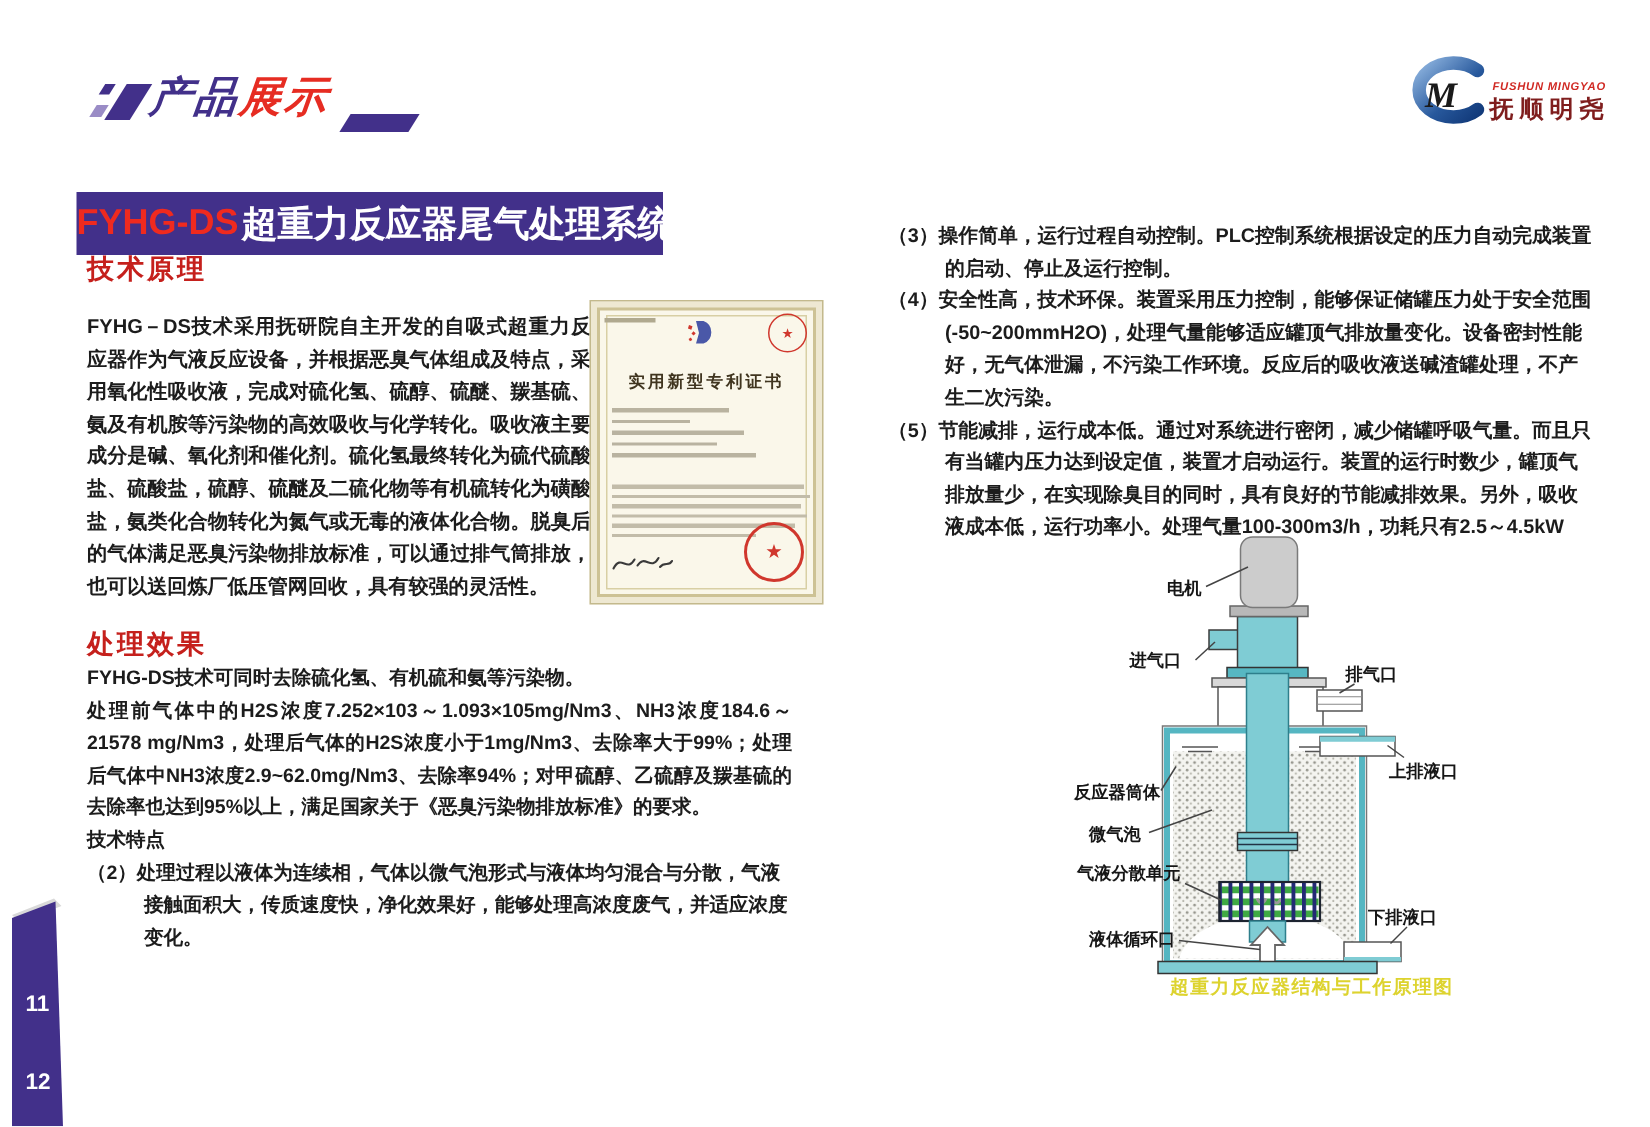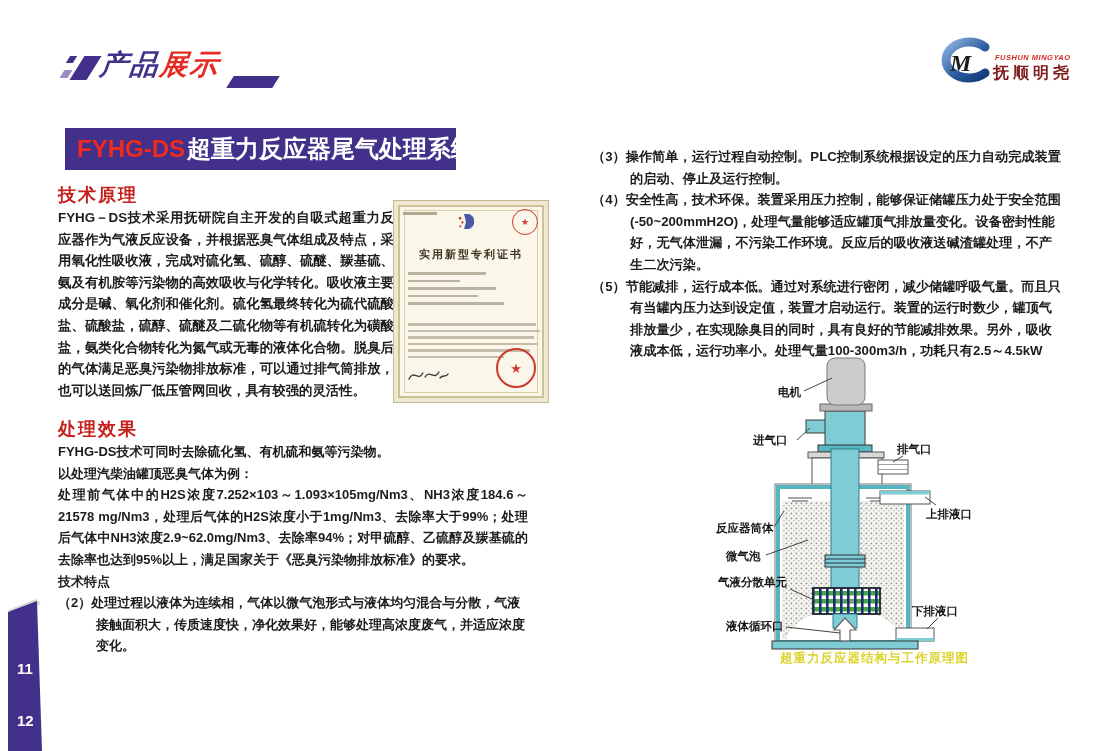--- a/index.html
+++ b/index.html
@@ -20,22 +20,22 @@
 
   
   .logo{position:absolute;left:933px;top:36px;width:160px;height:58px;}
   .logo svg{position:absolute;left:0;top:0;}
   .logo .en{position:absolute;left:62px;top:17px;color:#d02a24;font-size:7.5px;
             font-style:italic;font-weight:bold;letter-spacing:.5px;white-space:nowrap;}
   .logo .cn{position:absolute;left:60px;top:27px;color:#7f1d1d;font-size:16px;
             font-weight:bold;letter-spacing:4px;white-space:nowrap;}
 
   
-  .title-bar{position:absolute;left:65px;top:128px;width:391px;height:42px;background:#42308a;
-             display:flex;align-items:center;padding-left:12px;box-sizing:border-box;
+  .title-bar{position:absolute;left:51px;top:128px;width:391px;height:42px;background:#42308a;
+             display:flex;align-items:center;box-sizing:border-box;
              font-weight:bold;font-size:24px;white-space:nowrap;}
   .title-bar .model{color:#ef2a1f;margin-right:2px;}
   .title-bar .rest{color:#ffffff;}
 
   
   .sec-head{position:absolute;font-family:"Liberation Serif","DejaVu Serif",serif;
             font-weight:bold;font-size:18px;color:#c5201c;letter-spacing:2px;}
   .para{position:absolute;font-size:13.4px;line-height:21.6px;font-weight:bold;
         color:#1c1c1c;text-align:justify;}
   .plain{text-align:left;}
@@ -98,21 +98,21 @@
     </svg>
     <span class="en">FUSHUN MINGYAO</span>
     <span class="cn">抚顺明尧</span>
   </div>
 
   <div class="title-bar">
     <span class="model">FYHG-DS</span>
     <span class="rest">超重力反应器尾气处理系统</span>
   </div>
 
-  <div class="sec-head" style="left:58px;top:183px;font-family:Liberation Serif, serif;">技术原理</div>
+  <div class="sec-head" style="left:58px;top:167px;font-family:Liberation Serif, serif;">技术原理</div>
   <div class="para" style="left:58px;top:207px;width:336px;">FYHG－DS技术采用抚研院自主开发的自吸式超重力反应器作为气液反应设备，并根据恶臭气体组成及特点，采用氧化性吸收液，完成对硫化氢、硫醇、硫醚、羰基硫、氨及有机胺等污染物的高效吸收与化学转化。吸收液主要成分是碱、氧化剂和催化剂。硫化氢最终转化为硫代硫酸盐、硫酸盐，硫醇、硫醚及二硫化物等有机硫转化为磺酸盐，氨类化合物转化为氮气或无毒的液体化合物。脱臭后的气体满足恶臭污染物排放标准，可以通过排气筒排放，也可以送回炼厂低压管网回收，具有较强的灵活性。</div>
 
   <div class="cert">
     <div class="cert-in"></div>
     <span style="position:absolute;left:9px;top:11px;width:34px;height:3px;background:#b0a98f;"></span>
     <svg class="cert-logo" width="20" height="18" viewBox="0 0 20 18">
       <path d="M8,1 L13,1 A8,8 0 0 1 13,16 L8,16 L10,9 Z" fill="#4a58a8"></path>
       <rect x="3" y="4" width="2.4" height="2.4" fill="#d0372d" transform="rotate(18 4 5)"></rect>
       <rect x="5.5" y="8" width="2" height="2" fill="#d0372d" transform="rotate(40 6 9)"></rect>
       <rect x="3.5" y="12" width="1.8" height="1.8" fill="#d0372d" transform="rotate(60 4 13)"></rect>
@@ -140,21 +140,20 @@
       <path d="M3,13 C8,3 12,16 17,7 M19,11 C24,3 28,15 33,6 M34,12 C37,8 40,12 42,8" fill="none" stroke="#3a3a3a" stroke-width="1.4" stroke-linecap="round"></path>
     </svg>
     <span class="cert-seal big">
         <span>★</span>
       </span>
   </div>
 
   <div class="sec-head" style="left:58px;top:417px;">处理效果</div>
   <div class="para plain" style="left:58px;top:441px;width:470px;font-size:13px;">
     <div>FYHG-DS技术可同时去除硫化氢、有机硫和氨等污染物。</div>
-    <div>以处理汽柴油罐顶恶臭气体为例：</div>
     <div style="text-align:justify;">处理前气体中的H2S浓度7.252×103～1.093×105mg/Nm3、NH3浓度184.6～21578 mg/Nm3，处理后气体的H2S浓度小于1mg/Nm3、去除率大于99%；处理后气体中NH3浓度2.9~62.0mg/Nm3、去除率94%；对甲硫醇、乙硫醇及羰基硫的去除率也达到95%以上，满足国家关于《恶臭污染物排放标准》的要求。</div>
     <div>技术特点</div>
     <div class="feat"><span>（2）</span><span>处理过程以液体为连续相，气体以微气泡形式与液体均匀混合与分散，气液接触面积大，传质速度快，净化效果好，能够处理高浓度废气，并适应浓度变化。</span></div>
   </div>
 
   <div class="para plain" style="left:592px;top:146px;width:472px;font-size:13.2px;">
     <div class="feat"><span>（3）</span><span>操作简单，运行过程自动控制。PLC控制系统根据设定的压力自动完成装置的启动、停止及运行控制。</span></div>
     <div class="feat"><span>（4）</span><span>安全性高，技术环保。装置采用压力控制，能够保证储罐压力处于安全范围(-50~200mmH2O)，处理气量能够适应罐顶气排放量变化。设备密封性能好，无气体泄漏，不污染工作环境。反应后的吸收液送碱渣罐处理，不产生二次污染。</span></div>
     <div class="feat"><span>（5）</span><span>节能减排，运行成本低。通过对系统进行密闭，减少储罐呼吸气量。而且只有当罐内压力达到设定值，装置才启动运行。装置的运行时数少，罐顶气排放量少，在实现除臭目的同时，具有良好的节能减排效果。另外，吸收液成本低，运行功率小。处理气量100-300m3/h，功耗只有2.5～4.5kW</span></div>
   </div>

